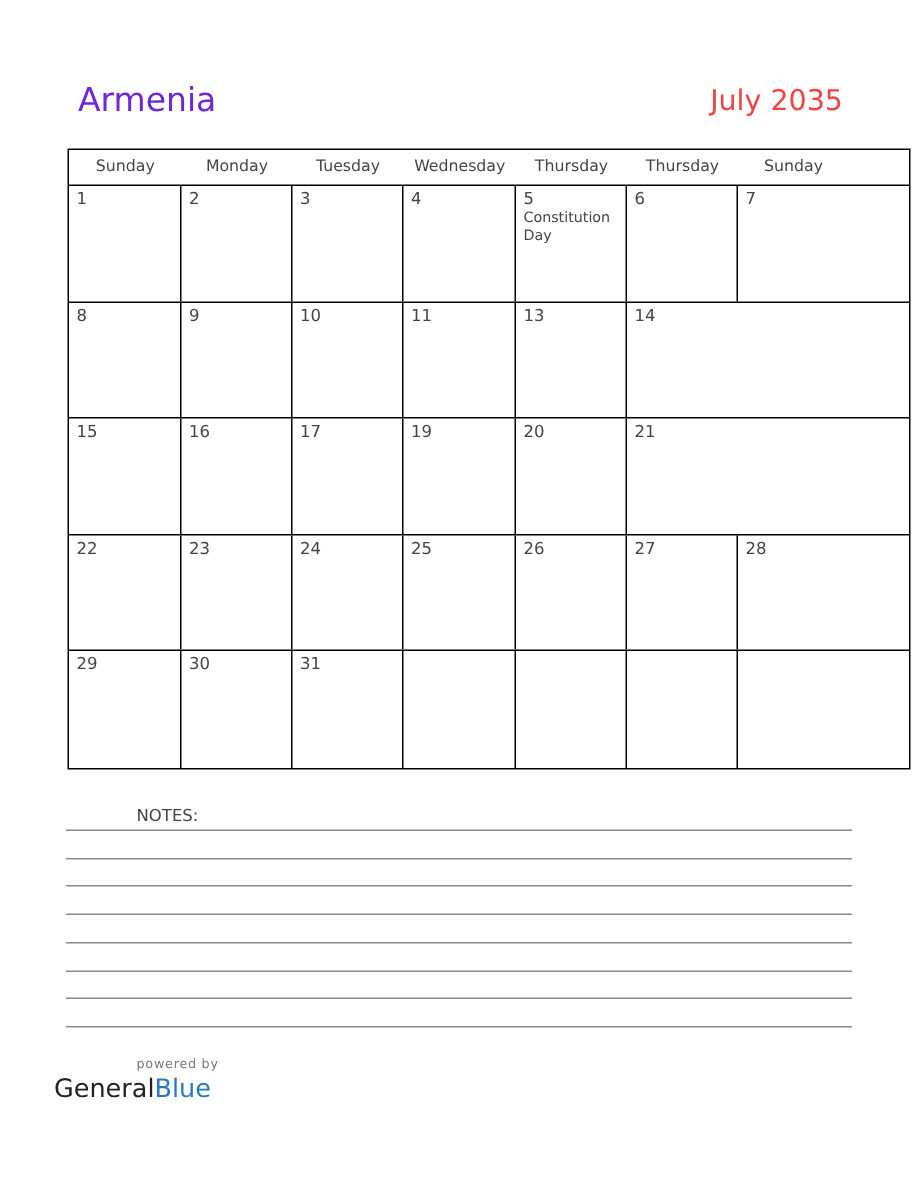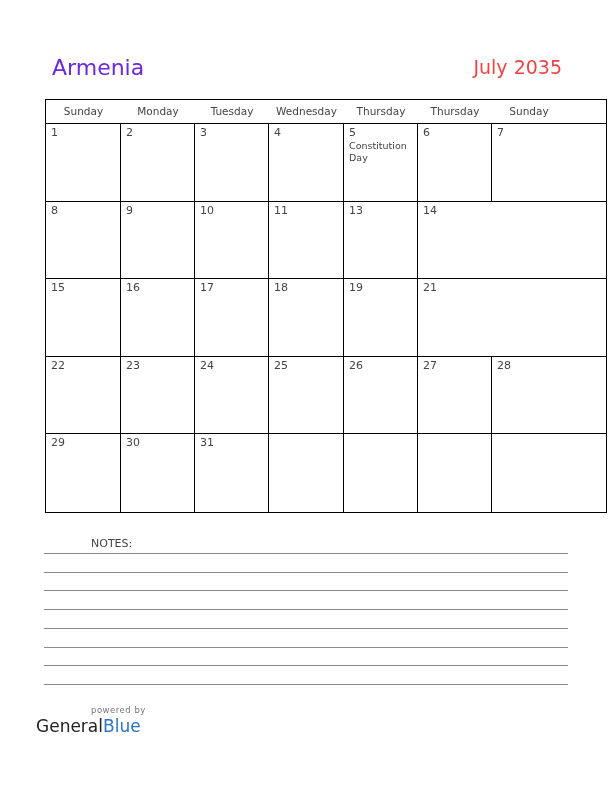--- a/index.html
+++ b/index.html
@@ -90,24 +90,24 @@
         <div class="cell">
           <div>15</div>
         </div>
         <div class="cell">
           <div>16</div>
         </div>
         <div class="cell">
           <div>17</div>
         </div>
         <div class="cell">
-          <div>18</div>
+          <div>19</div>
         </div>
         <div class="cell">
-          <div>19</div>
+          <div>20</div>
         </div>
         <div class="cell">
           <div>21</div>
         </div>
       </div>
       <div class="week">
         <div class="cell">
           <div>22</div>
         </div>
         <div class="cell">

